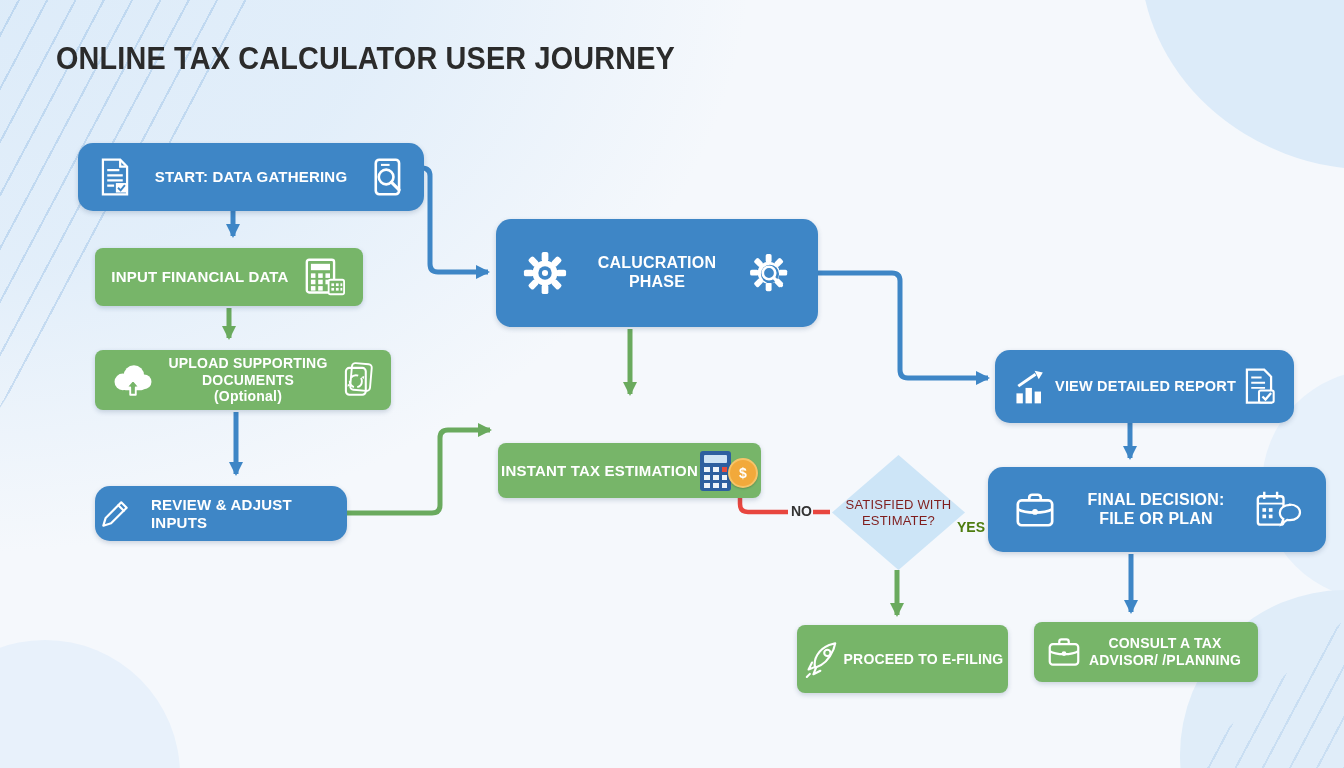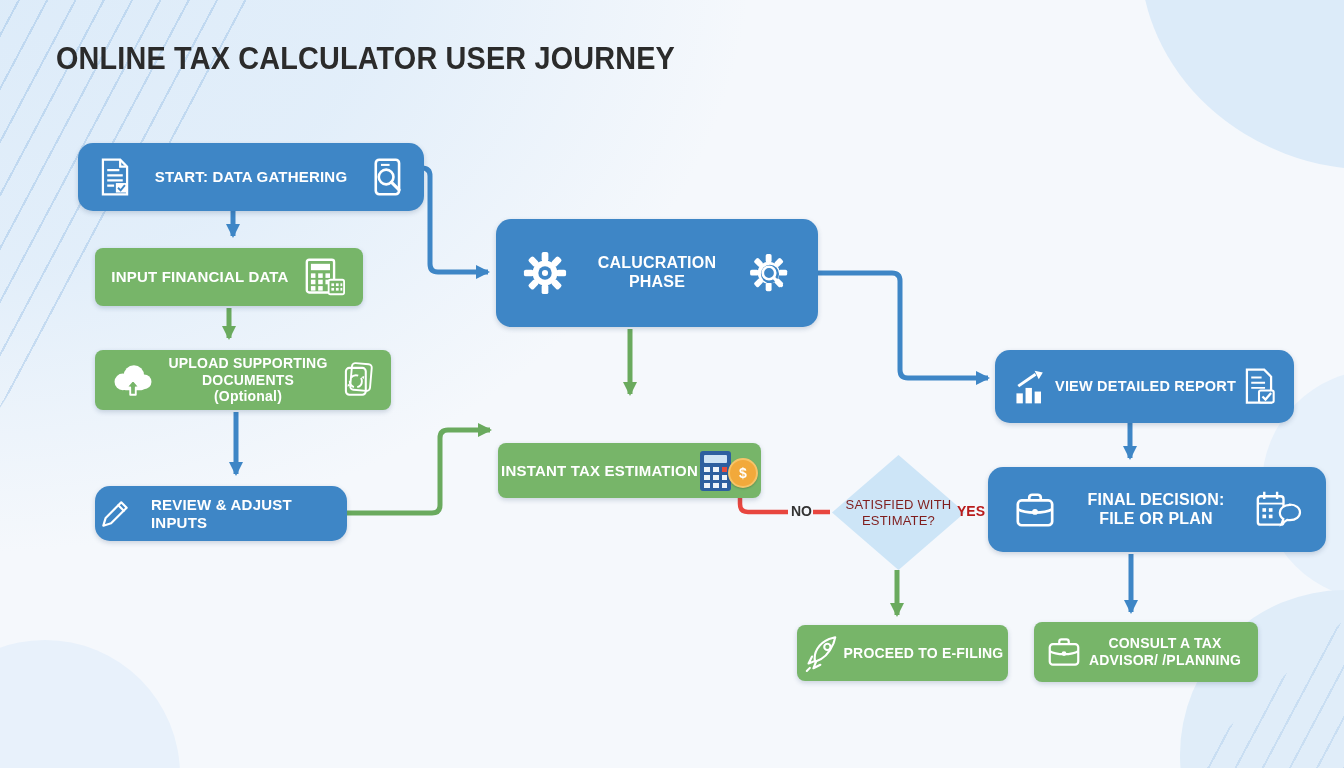--- a/index.html
+++ b/index.html
@@ -35,21 +35,21 @@
   .sb{justify-content:space-between;}
   .cc{justify-content:center;}
   .icon{display:flex;align-items:center;justify-content:center;flex:0 0 auto;}
 
   .diamond{position:absolute;z-index:2;display:flex;align-items:center;justify-content:center;
     background:#cde5f7;clip-path:polygon(50% 0,100% 50%,50% 100%,0 50%);}
   .diamond .lbl{color:#7f1d1d;font-size:13px;text-align:center;width:110px;}
 
   .edge-label{position:absolute;z-index:3;font-weight:bold;font-size:14px;}
   .edge-label.no{color:#333;}
-  .edge-label.yes{color:#b91c1c;}
+  .edge-label.yes{color:#4d7c0f;margin-top:16px;}
 
   .icon-pair{position:relative;width:60px;height:44px;}
   .coin{position:absolute;right:0;top:9px;width:26px;height:26px;border-radius:50%;
     background:#f2a93b;border:2px solid #f6c469;display:flex;align-items:center;justify-content:center;
     color:#fff;font-weight:bold;font-size:14px;box-shadow:0 1px 2px rgba(0,0,0,0.2);}
 </style>
 </head>
 <body>
 
 <div class="canvas">
@@ -301,21 +301,21 @@
           <rect x="9" y="22" width="4" height="4"></rect>
             <rect x="16" y="22" width="4" height="4"></rect>
           <rect x="9" y="29" width="4" height="4"></rect>
             <rect x="16" y="29" width="4" height="4"></rect>
         </g>
         <path d="M39 18 c6.5 0 11 3.8 11 8.5 0 4.7-4.5 8.5-11 8.5-1 0-2-.1-3-.3 L30 39 l1.8-5.2 c-2.4-1.5-3.8-3.9-3.8-6.8 0-4.7 4.5-8.5 11-8.5 z" fill="#3e86c6" stroke="#fff" stroke-width="2.4"></path>
       </svg>
     </span>
   </div>
 
-  <div class="node green cc" style="left:797px;top:625px;width:211px;height:56px;gap:0;font-size:14px;">
+  <div class="node green cc" style="left:797px;top:625px;width:211px;height:68px;gap:0;font-size:14px;">
     <span class="icon">
       <svg width="42" height="42" viewBox="0 0 48 48">
         <g stroke="#fff" stroke-width="2.4" fill="none" stroke-linejoin="round" stroke-linecap="round">
           <path d="M15 34 C12.5 24 19 13 31 8 l7-2 -2 7 C31 25 25 31 15 34 z"></path>
           <circle cx="29" cy="17" r="3.6"></circle>
           <path d="M15 33 l-7.5 3 4-8"></path>
           <path d="M16 34 l-3 7.5 8-4"></path>
           <path d="M9 41 l-3.5 3.5"></path>
         </g>
       </svg>

